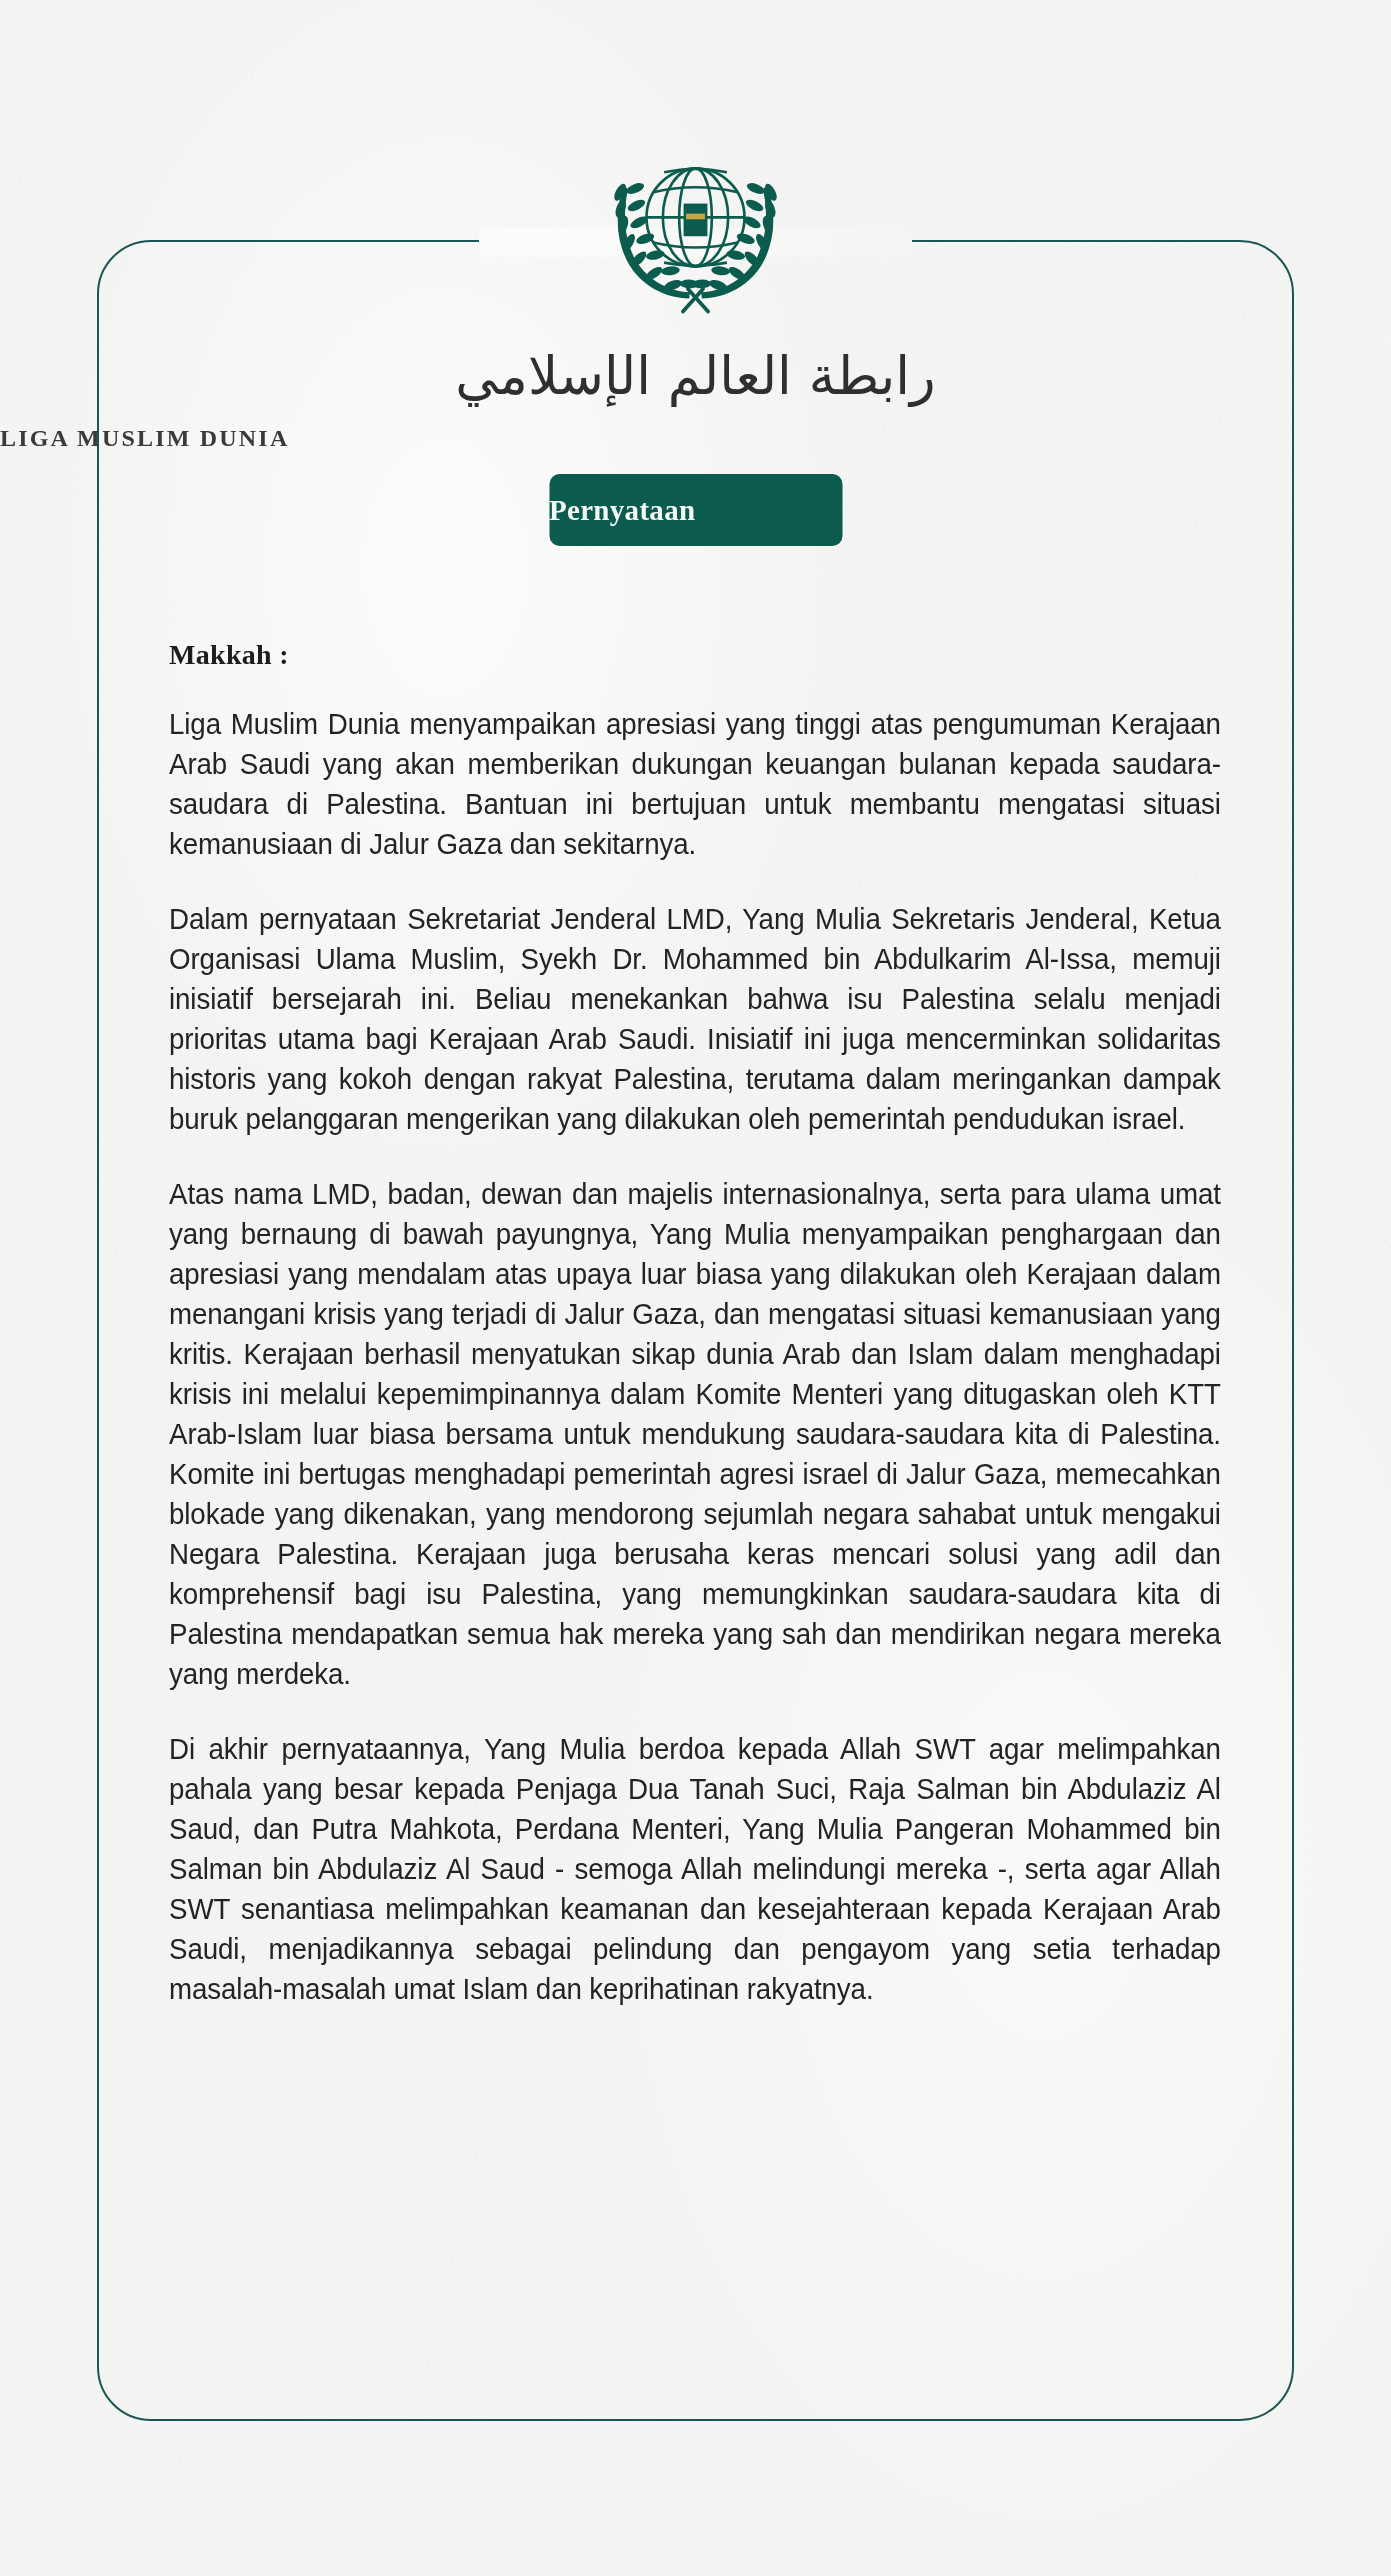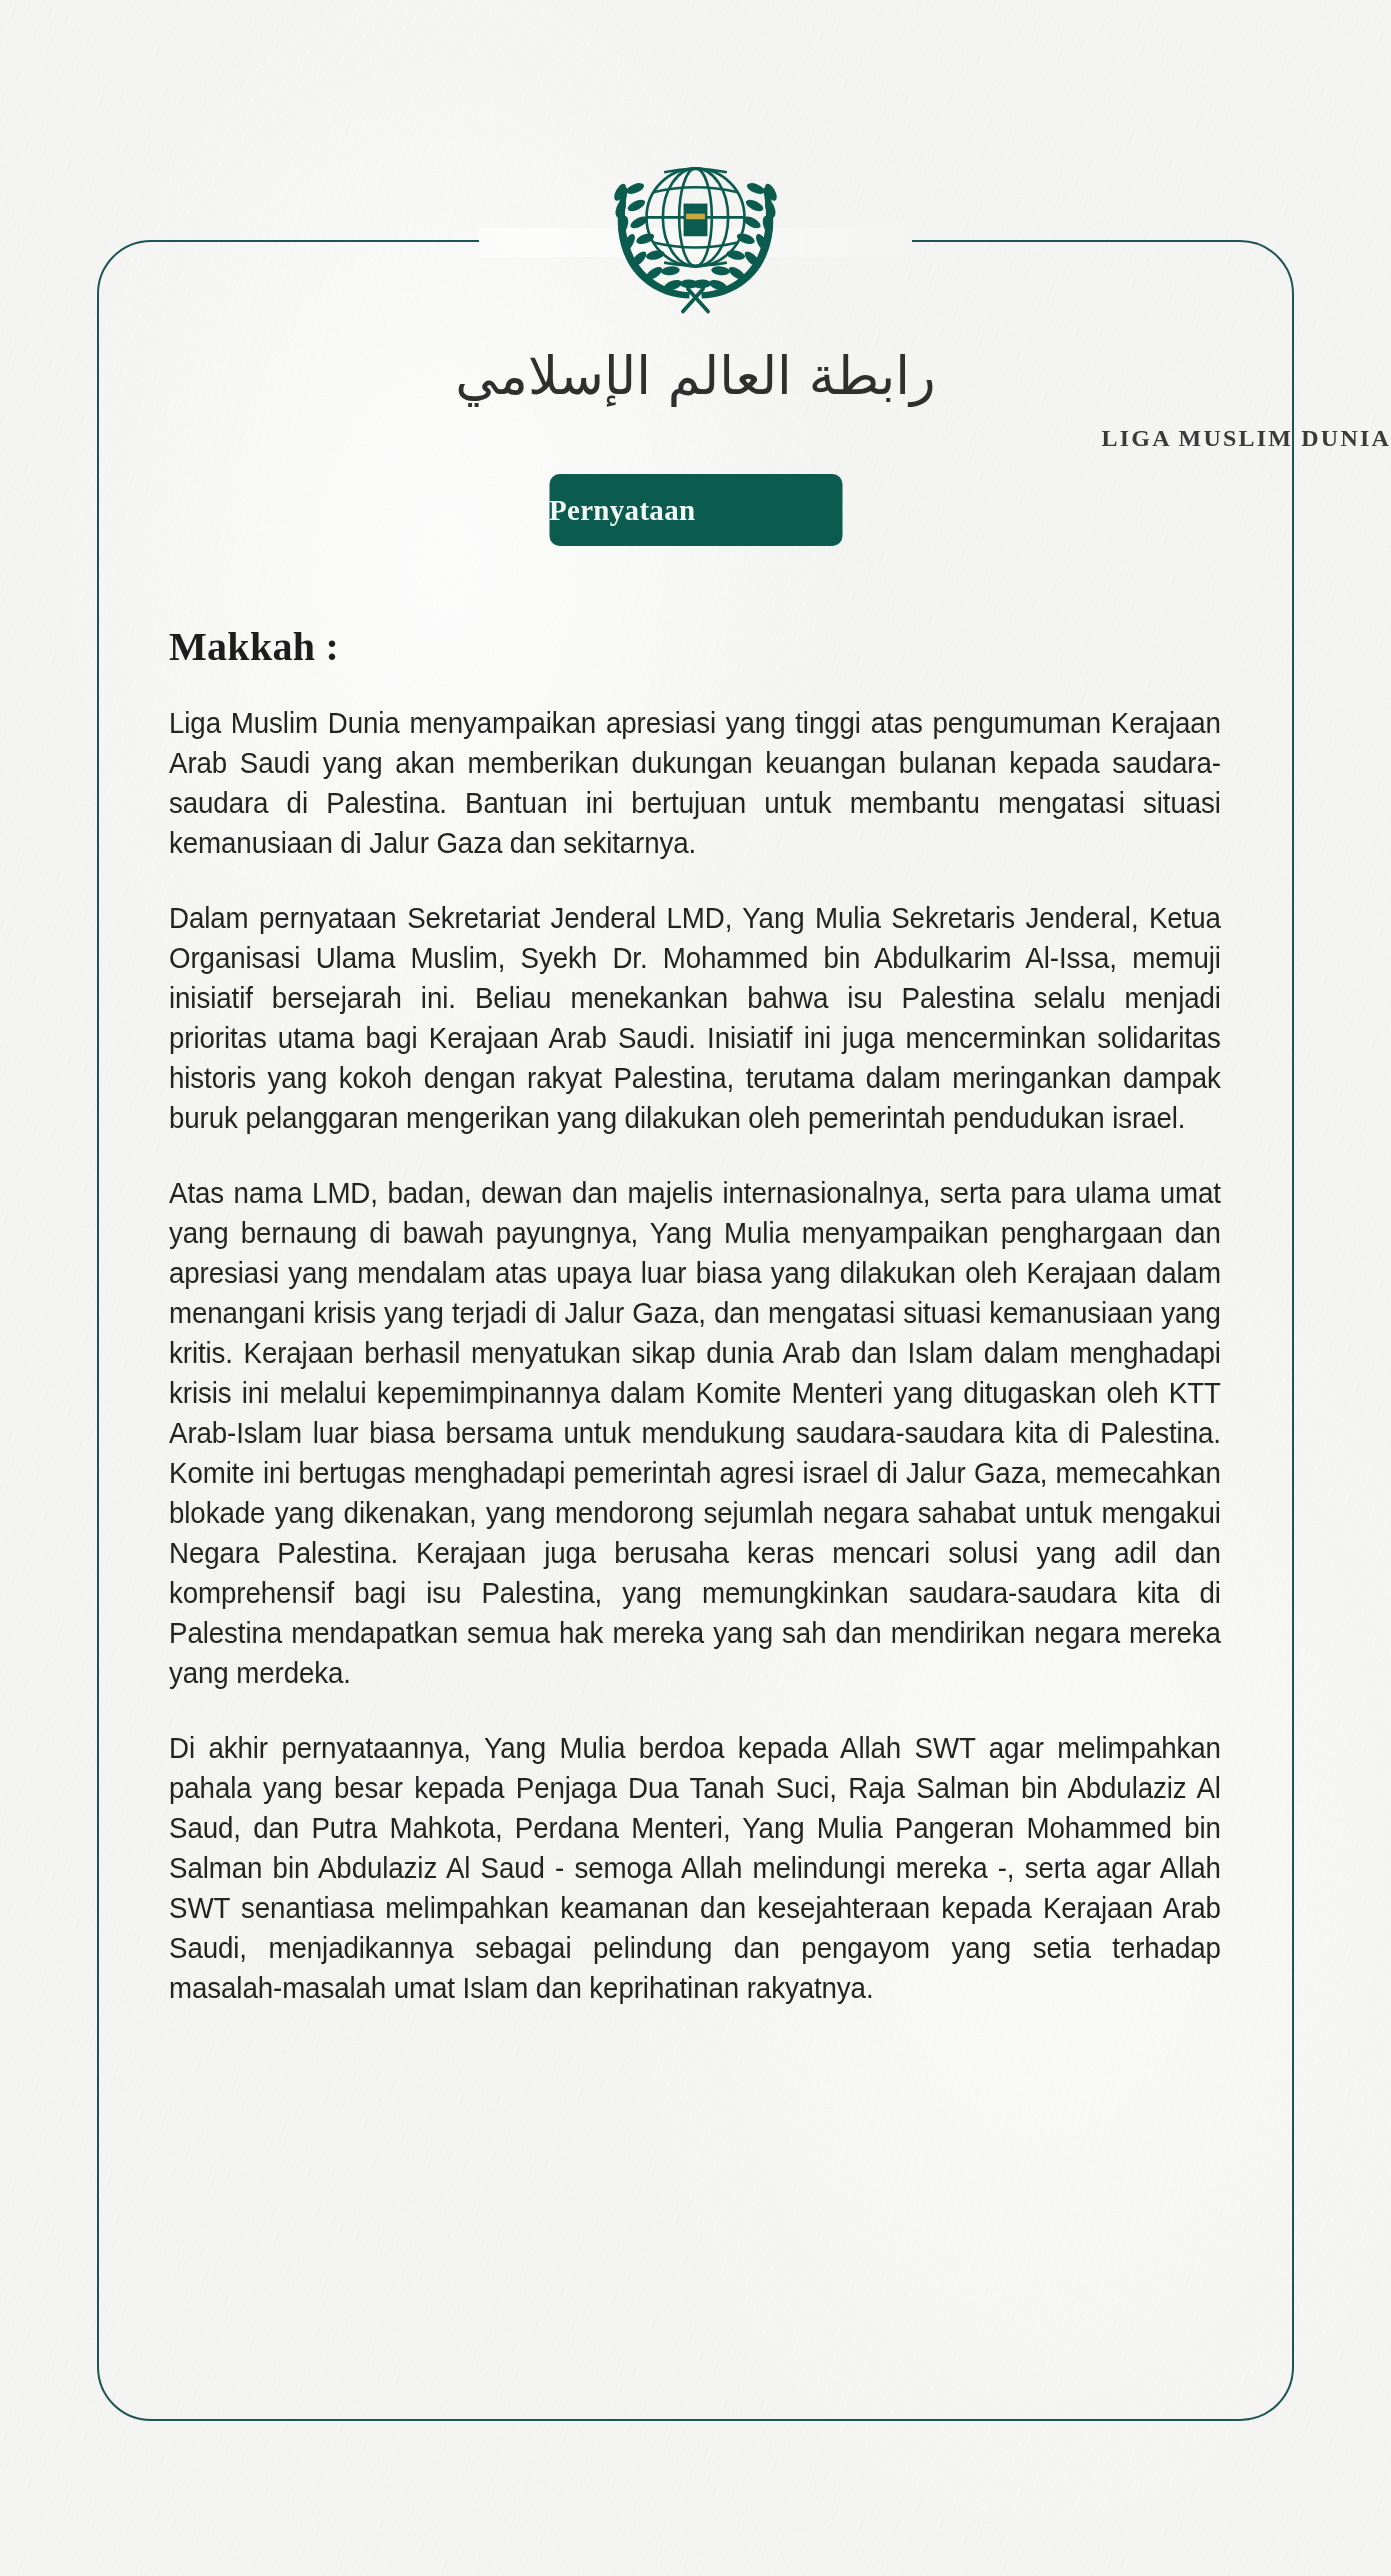--- a/index.html
+++ b/index.html
@@ -77,21 +77,21 @@
     line-height: 1.15;
     color: #2f2f2f;
     direction: rtl;
     letter-spacing: -1.3px;
   }
   .brand-latin {
     position: absolute;
     left: 0;
     top: 425px;
     width: 100%;
-    text-align: right;
+    text-align: left;
     font-family: "Liberation Serif", serif;
     font-weight: 700;
     font-size: 24px;
     letter-spacing: 2.2px;
     color: #3a3a3a;
   }
 
   
   .badge {
     position: absolute;
@@ -114,23 +114,23 @@
   
   .content {
     position: absolute;
     left: 169px;
     top: 623px;
     width: 1052px;
   }
   .dateline {
     font-family: "Liberation Serif", serif;
     font-weight: 700;
-    font-size: 40px;
+    font-size: 28px;
     color: #1d1d1d;
-    margin: 0 0 33px 0;
+    margin: 16px 0 33px 0;
     letter-spacing: 0.3px;
   }
   .para {
     font-family: "Liberation Sans Narrow", "Liberation Sans", sans-serif;
     font-stretch: condensed;
     font-size: 29px;
     line-height: 40px;
     color: #232323;
     text-align: justify;
     text-justify: inter-word;

